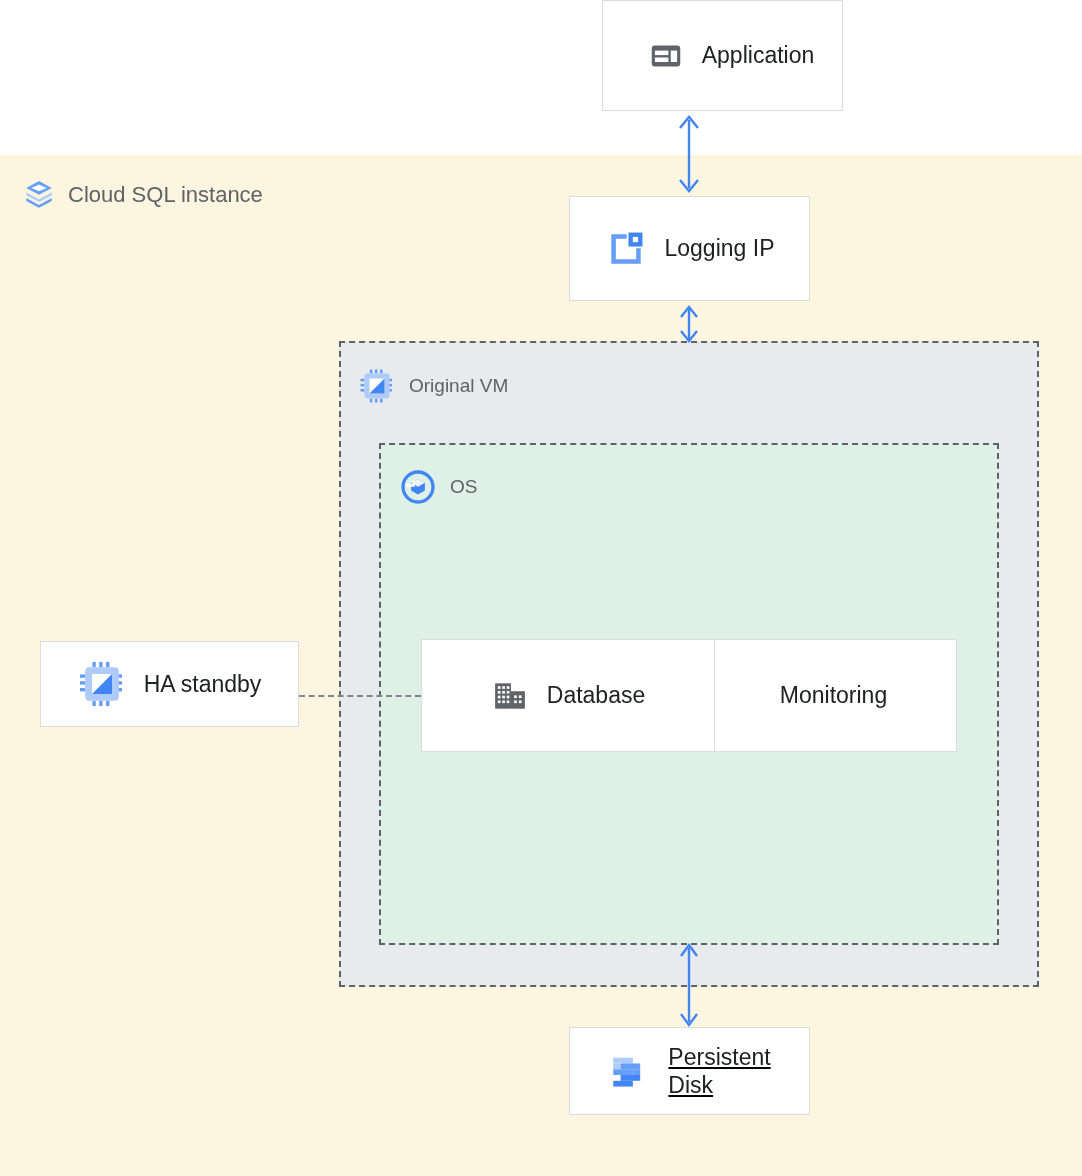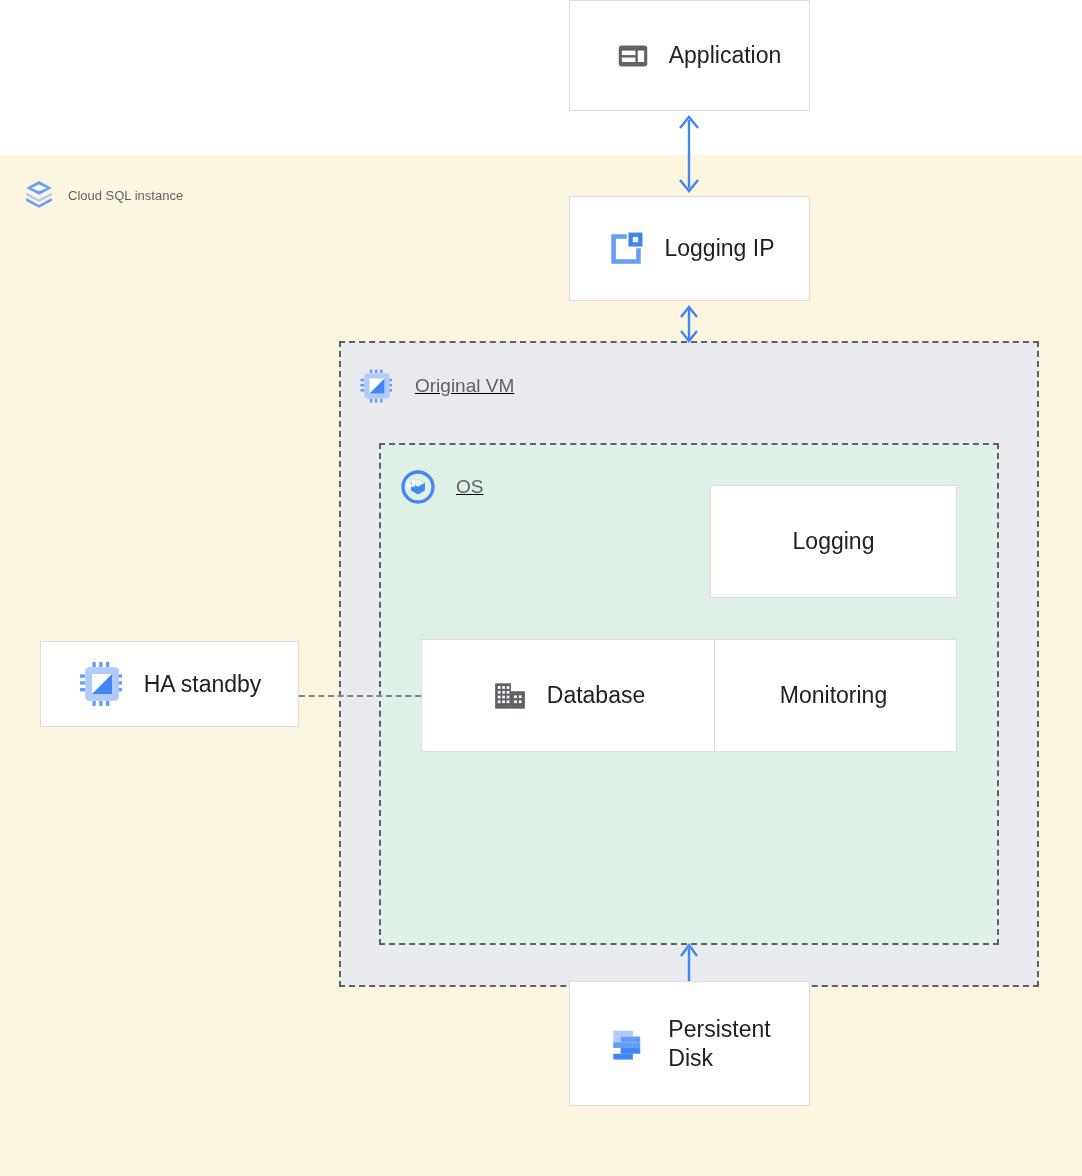--- a/index.html
+++ b/index.html
@@ -28,21 +28,21 @@
     height: 1021px;
     background: #fcf5e0;
   }
   .region-label {
     position: absolute;
     display: flex;
     align-items: center;
     gap: 12px;
   }
   .region-label .lbl-text {
-    font-size: 13px;
+    font-size: 22px;
     color: #5f6368;
     white-space: nowrap;
   }
 
   
   .node {
     position: absolute;
     box-sizing: border-box;
     background: #ffffff;
     border: 1px solid #dadce0;
@@ -81,22 +81,21 @@
     top: 443px;
     width: 620px;
     height: 502px;
     background: #dff1e6;
     border: 2px dashed #5f6368;
   }
   .container-title {
     position: absolute;
     display: flex;
     align-items: center;
-    gap: 20px;
-    text-decoration: underline;
+    gap: 14px;
   }
   .container-title .ct-text {
     font-size: 19px;
     color: #5f6368;
     white-space: nowrap;
   }
 
   
   .arrow-v {
     position: absolute;
@@ -164,21 +163,21 @@
       <svg width="36" height="36" viewBox="0 0 24 24">
         <circle cx="12" cy="12" r="10" fill="none" stroke="#4285f4" stroke-width="2.2"></circle>
         <path d="M12 6.6 L16.6 9.2 L16.6 14.4 L12 17 L7.4 14.4 L7.4 9.2 Z" fill="#4285f4"></path>
         <path d="M12 6.6 L16.6 9.2 L12 11.8 L7.4 9.2 Z" fill="#ffffff" opacity="0.9"></path>
         <path d="M4 11 L9 11 L9 7.5" fill="none" stroke="#ffffff" stroke-width="1.6"></path>
       </svg>
     </span>
     <span class="ct-text">OS</span>
   </div>
 
-  <div class="node" style="left:569px; top:0px; width:241px; height:111px;padding-left:17px;">
+  <div class="node" style="left:602px; top:0px; width:241px; height:111px;padding-left:17px;">
     <span class="ico">
       <svg width="36" height="36" viewBox="0 0 24 24">
         <rect x="2.5" y="5" width="19" height="14" rx="2" fill="#5f6368"></rect>
         <rect x="4.6" y="8.4" width="9" height="3" fill="#ffffff"></rect>
         <rect x="4.6" y="13" width="9" height="3" fill="#ffffff"></rect>
         <rect x="15.2" y="8.4" width="4.2" height="7.6" fill="#ffffff"></rect>
       </svg>
     </span>
     <span class="node-text">Application</span>
   </div>
@@ -203,23 +202,20 @@
   </div>
 
   <div class="arrow-v" style="left:673px; top:303px;">
     <svg width="32" height="42" viewBox="0 0 32 42">
       <line x1="16" y1="6" x2="16" y2="36" stroke="#4285f4" stroke-width="2.4"></line>
       <polyline points="8,14 16,4 24,14" fill="none" stroke="#4285f4" stroke-width="2.4"></polyline>
       <polyline points="8,28 16,38 24,28" fill="none" stroke="#4285f4" stroke-width="2.4"></polyline>
     </svg>
   </div>
 
-  <div class="node center-only" style="left:710px; top:485px; width:247px; height:113px;">
-    <span class="node-text">Logging</span>
-  </div>
 
   <div class="node center-only" style="left:710px; top:639px; width:247px; height:113px;">
     <span class="node-text">Monitoring</span>
   </div>
 
 
   <div class="node" style="left:421px; top:639px; width:294px; height:113px;">
     <span class="ico">
       <svg width="38" height="38" viewBox="0 0 24 24">
         <rect x="2.6" y="4" width="10" height="16" fill="#5f6368"></rect>
@@ -275,21 +271,21 @@
   </div>
 
   <div class="arrow-v" style="left:673px; top:940px;">
     <svg width="32" height="90" viewBox="0 0 32 90">
       <line x1="16" y1="8" x2="16" y2="82" stroke="#4285f4" stroke-width="2.4"></line>
       <polyline points="8,16 16,5 24,16" fill="none" stroke="#4285f4" stroke-width="2.4"></polyline>
       <polyline points="8,74 16,85 24,74" fill="none" stroke="#4285f4" stroke-width="2.4"></polyline>
     </svg>
   </div>
 
-  <div class="node" style="left:569px; top:981px; width:241px; height:125px;">
+  <div class="node" style="left:569px; top:1027px; width:241px; height:88px;text-decoration:underline;">
     <span class="ico">
       <svg width="42" height="42" viewBox="0 0 24 24">
         <rect x="3" y="4.4" width="11.2" height="3.3" fill="#aecbfa"></rect>
         <rect x="3" y="7.7" width="4.2" height="3.3" fill="#aecbfa"></rect>
         <rect x="7.2" y="7.7" width="11.2" height="3.3" fill="#669df6"></rect>
         <rect x="3" y="11" width="11.2" height="3.3" fill="#669df6"></rect>
         <rect x="14.2" y="11" width="4.2" height="3.3" fill="#669df6"></rect>
         <rect x="7.2" y="14.3" width="11.2" height="3.3" fill="#4285f4"></rect>
         <rect x="3" y="17.6" width="11.2" height="3.3" fill="#4285f4"></rect>
       </svg>

